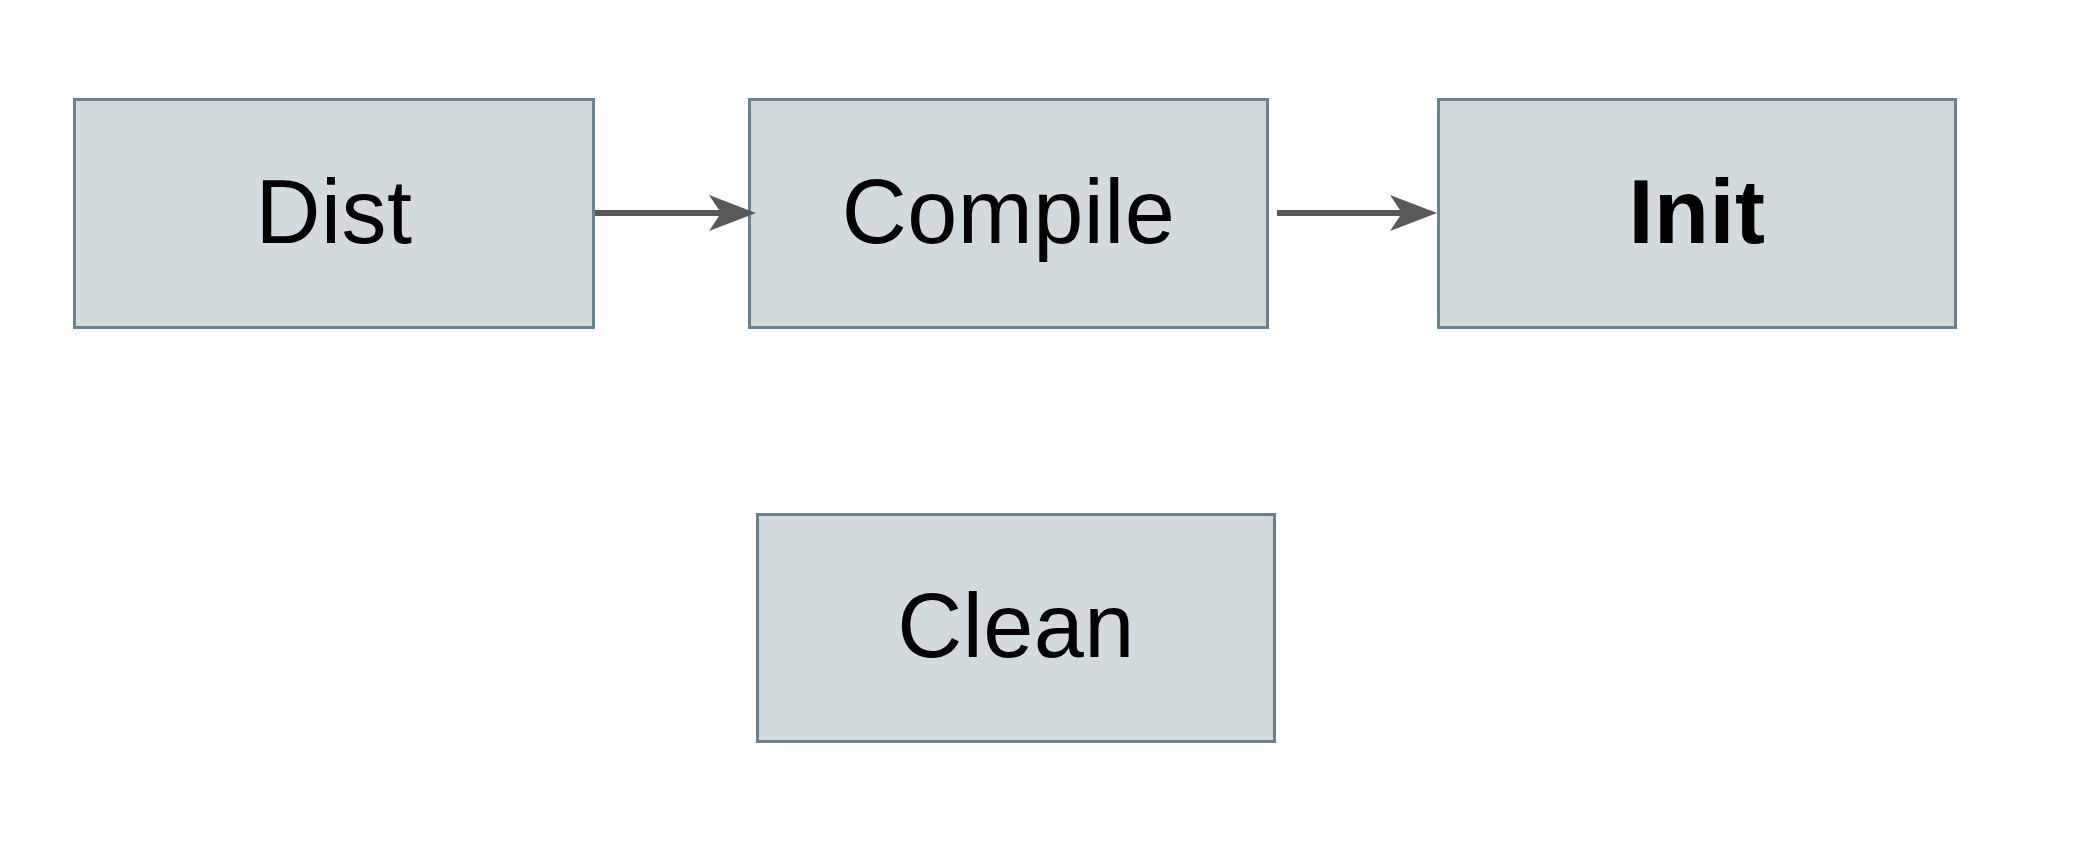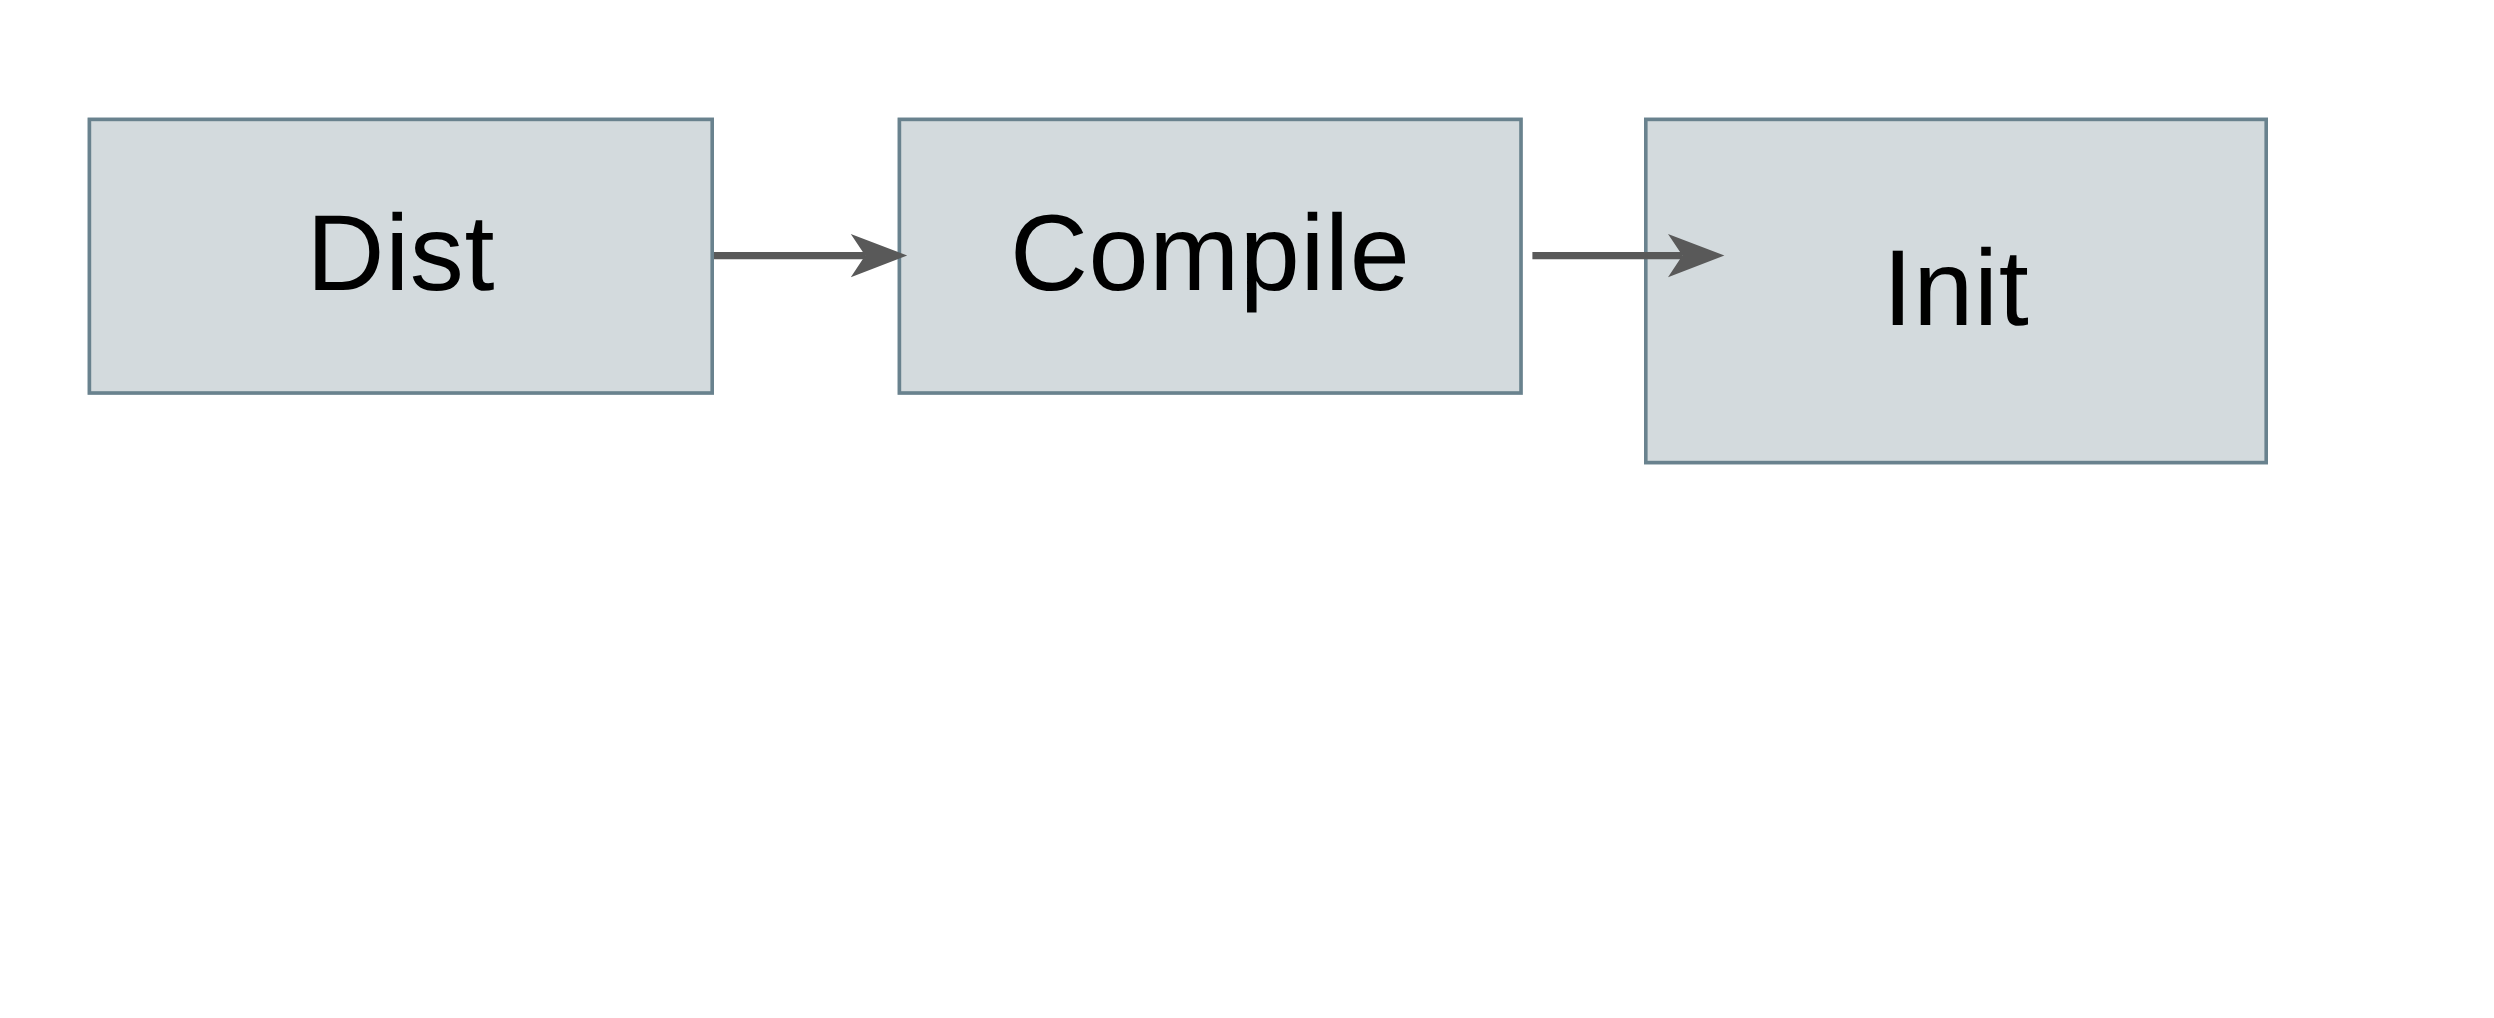--- a/index.html
+++ b/index.html
@@ -32,21 +32,21 @@
   .node-label {
     font-size: 90px;
     line-height: 1;
     color: var(--label, #000000);
     letter-spacing: 0.5px;
     white-space: nowrap;
     transform: translateY(-2px);
   }
   #node-dist    { left: 73px;   top: 98px;  width: 522px; height: 231px; }
   #node-compile { left: 748px;  top: 98px;  width: 521px; height: 231px; }
-  #node-init    { left: 1370px; top: 98px;  width: 520px; height: 289px; }
+  #node-init    { left: 1437px; top: 98px;  width: 520px; height: 231px; font-weight: bold; }
   #node-clean   { left: 756px;  top: 513px; width: 520px; height: 230px; }
 
   .edge {
     position: absolute;
     overflow: visible;
   }
   #edge-dist-compile   { left: 595px;  top: 191px; }
   #edge-compile-init   { left: 1277px; top: 191px; }
   .edge line {
     stroke: var(--arrow, #595959);
@@ -67,20 +67,23 @@
   </div>
 
   <div class="node" id="node-compile">
     <span class="node-label">Compile</span>
   </div>
 
   <div class="node" id="node-init">
     <span class="node-label">Init</span>
   </div>
 
+  <div class="node" id="node-clean">
+    <span class="node-label">Clean</span>
+  </div>
 
   <svg class="edge" id="edge-dist-compile" width="161" height="44">
     <line x1="0" y1="22" x2="126" y2="22"></line>
     <polygon points="161,22 114,4 126,22 114,40"></polygon>
   </svg>
 
   <svg class="edge" id="edge-compile-init" width="160" height="44">
     <line x1="0" y1="22" x2="125" y2="22"></line>
     <polygon points="160,22 113,4 125,22 113,40"></polygon>
   </svg>

